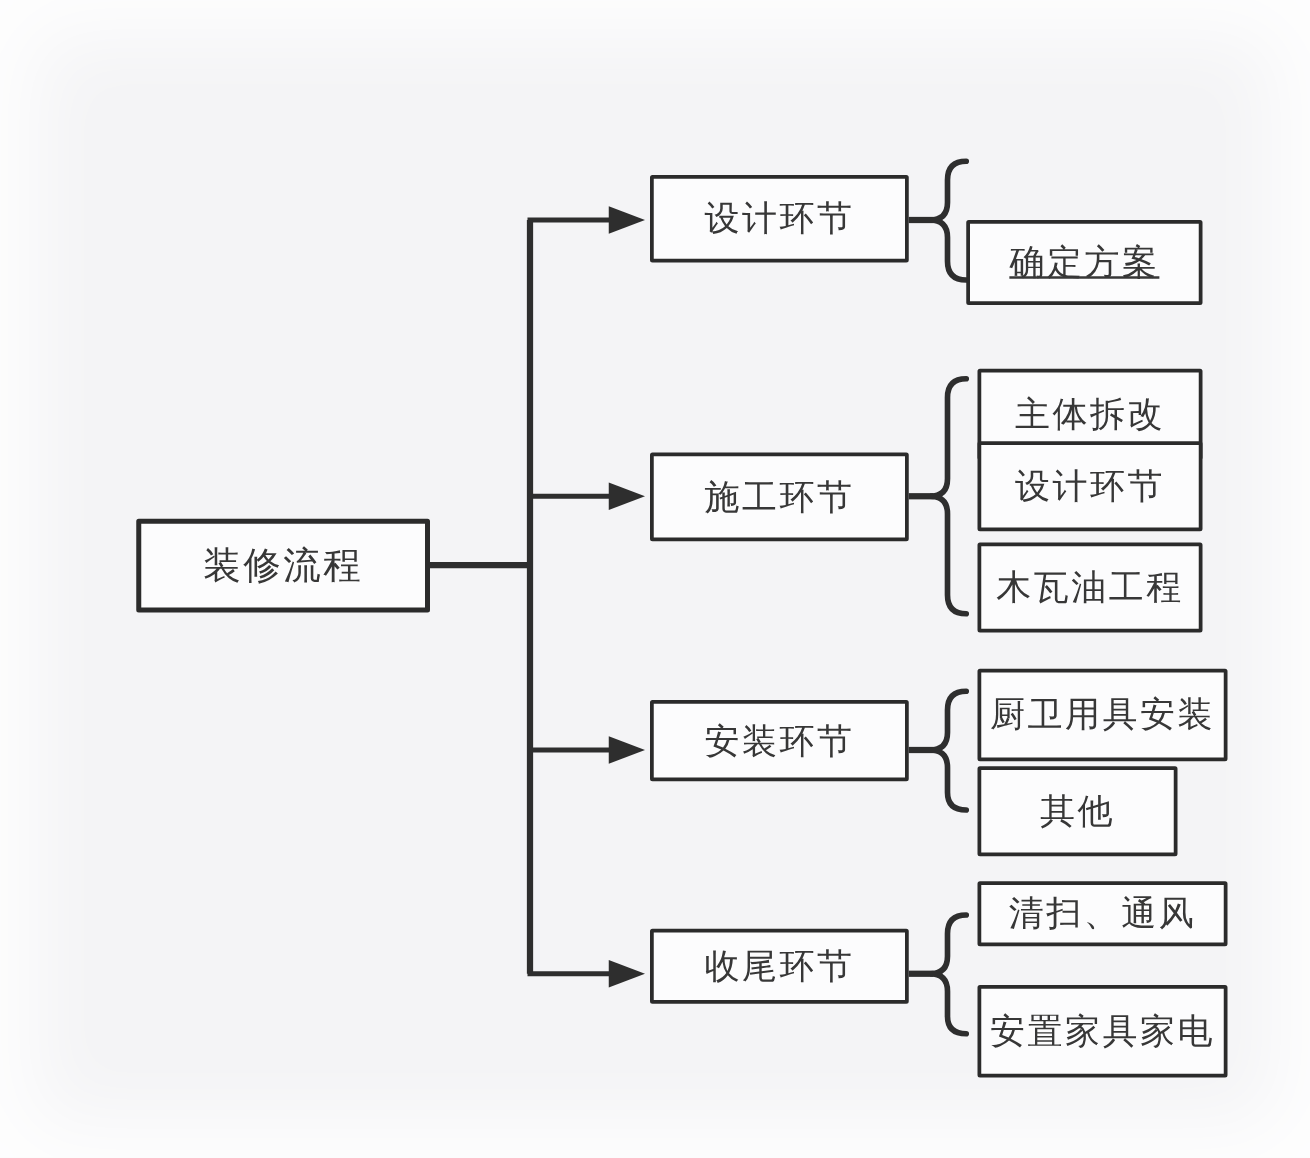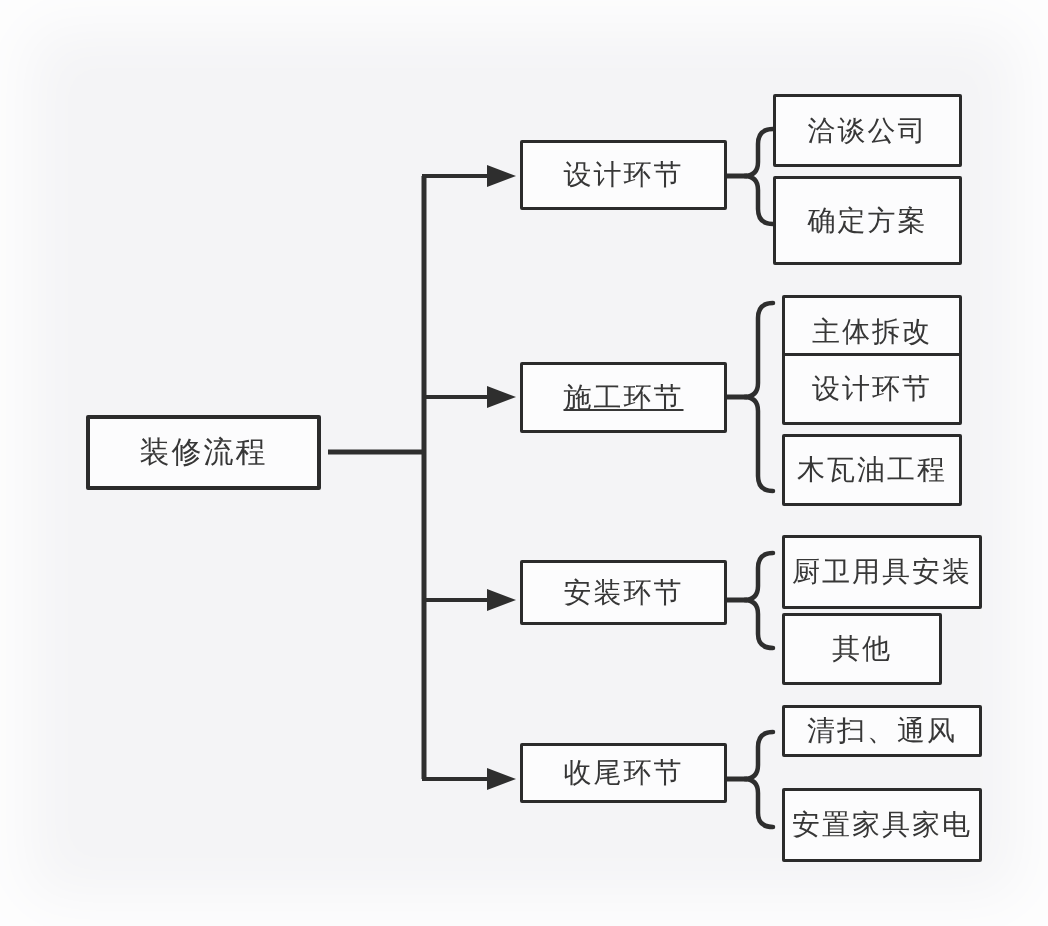--- a/index.html
+++ b/index.html
@@ -27,30 +27,30 @@
     align-items: center;
     justify-content: center;
     font-size: 28px;
     letter-spacing: 2px;
     color: #373737;
     white-space: nowrap;
   }
   .node.root {
     border-width: 4px;
     font-size: 30px;
-    left: 86px; top: 415px; width: 235px; height: 75px;
+    left: 109px; top: 415px; width: 235px; height: 75px;
   }
   
   .node.b1 { left: 520px; top: 140px; width: 207px; height: 70px; }
-  .node.b2 { left: 520px; top: 362px; width: 207px; height: 71px; text-decoration: underline; }
+  .node.b2 { left: 520px; top: 362px; width: 207px; height: 71px; }
   .node.b3 { left: 520px; top: 560px; width: 207px; height: 65px; }
   .node.b4 { left: 520px; top: 743px; width: 207px; height: 60px; }
   
   .node.c11 { left: 773px; top: 94px;  width: 189px; height: 73px; }
-  .node.c12 { left: 773px; top: 176px; width: 189px; height: 89px; }
+  .node.c12 { left: 773px; top: 176px; width: 189px; height: 68px; text-decoration: underline; }
   .node.c21 { left: 782px; top: 271px; width: 180px; height: 73px; margin-top: 24px; }
   .node.c22 { left: 782px; top: 353px; width: 180px; height: 72px; }
   .node.c23 { left: 782px; top: 434px; width: 180px; height: 72px; }
   .node.c31 { left: 782px; top: 535px; width: 200px; height: 74px; }
   .node.c32 { left: 782px; top: 613px; width: 160px; height: 72px; }
   .node.c41 { left: 782px; top: 705px; width: 200px; height: 52px; }
   .node.c42 { left: 782px; top: 788px; width: 200px; height: 74px; }
 </style>
 </head>
 <body>
@@ -94,23 +94,20 @@
   <div class="node b2">
     <span>施工环节</span>
   </div>
   <div class="node b3">
     <span>安装环节</span>
   </div>
   <div class="node b4">
     <span>收尾环节</span>
   </div>
 
-  <div class="node c11">
-    <span>洽谈公司</span>
-  </div>
   <div class="node c12">
     <span>确定方案</span>
   </div>
 
   <div class="node c21">
     <span>主体拆改</span>
   </div>
   <div class="node c22">
     <span>设计环节</span>
   </div>

